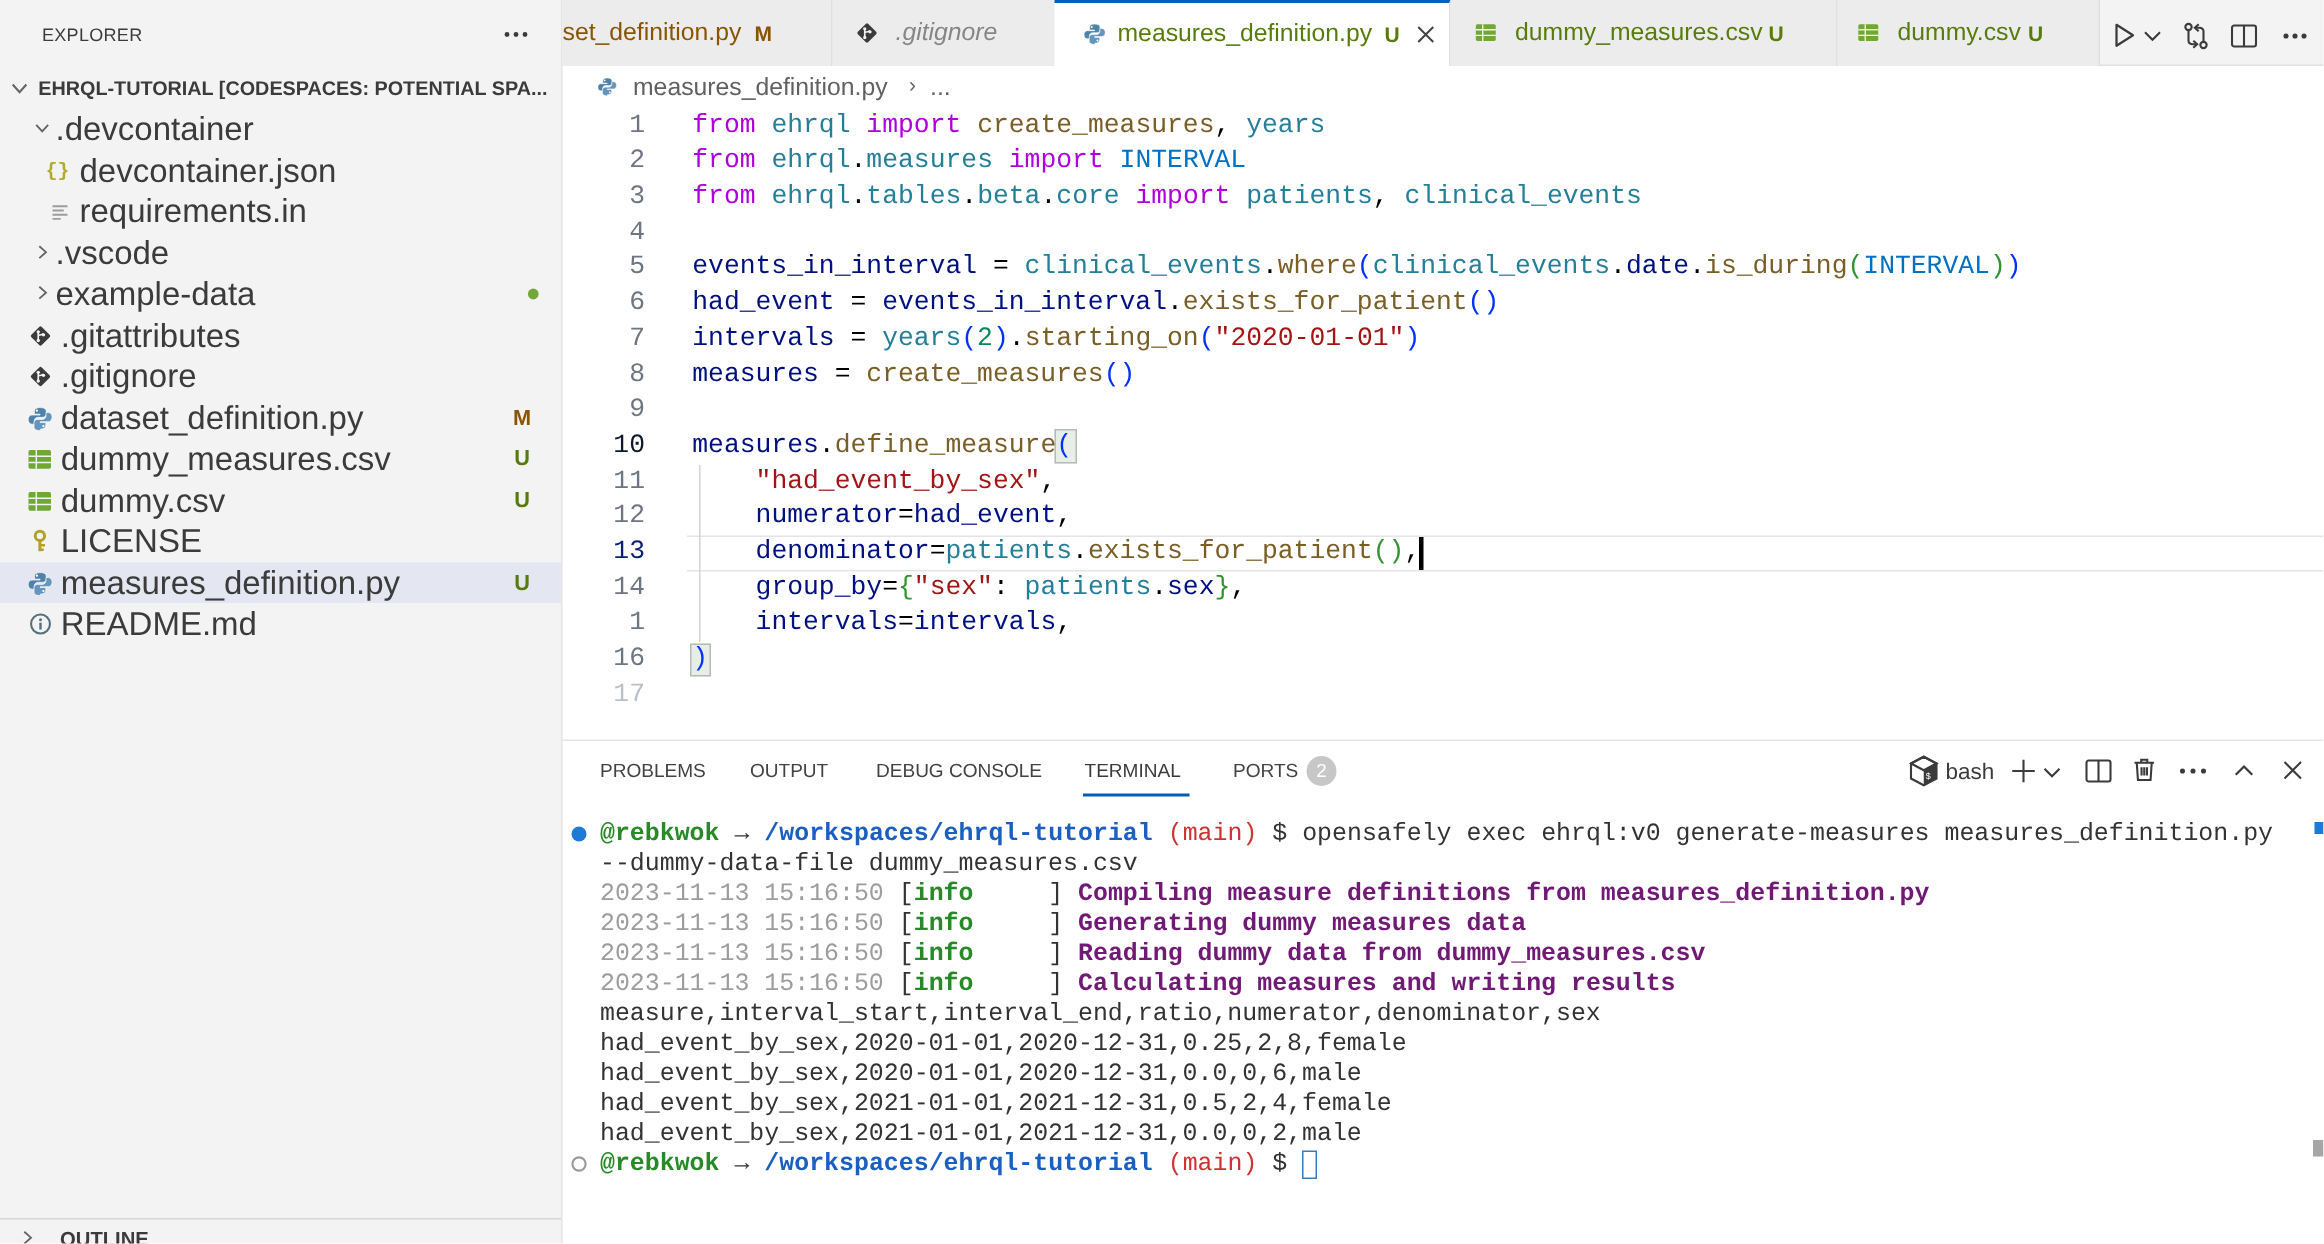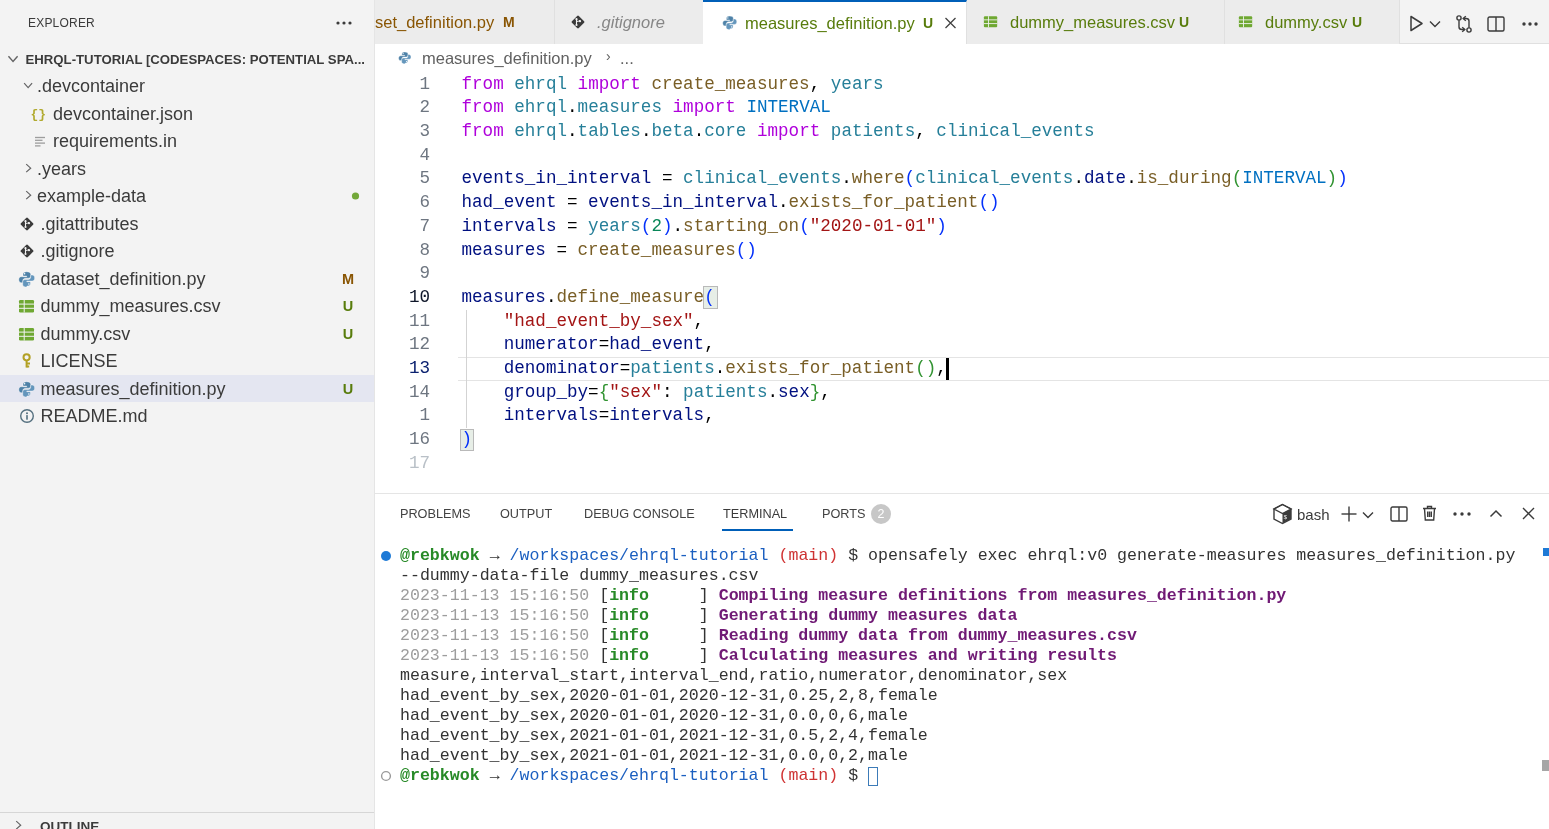--- a/index.html
+++ b/index.html
@@ -3,42 +3,42 @@
 <style>
 *{margin:0;padding:0;box-sizing:border-box}
 html,body{width:1549px;height:829px;overflow:hidden;background:#fff}
 body{font-family:"Liberation Sans",sans-serif;-webkit-font-smoothing:antialiased}
 #app{position:relative;width:1549px;height:829px}
 .abs{position:absolute}
 
 #side{position:absolute;left:0;top:0;width:375px;height:829px;background:#f3f3f3;border-right:1px solid #e5e5e5}
 .sbh{position:absolute;left:28px;top:16px;font-size:12px;color:#3b3b3b;letter-spacing:.2px}
 .row{position:absolute;left:0;width:374px;height:27px}
-.row .lbl{position:absolute;top:50%;transform:translateY(-50%);font-size:18px;color:#3b3b3b;white-space:nowrap}
+.row .lbl{position:absolute;top:50%;transform:translateY(-50%);font-size:22px;color:#3b3b3b;white-space:nowrap}
 .row svg,.row .chev{position:absolute;top:50%;transform:translateY(-50%)}
 .badge{position:absolute;top:50%;transform:translateY(-50%);left:339px;width:18px;text-align:center;font-size:14.5px;font-weight:bold}
 .grn{color:#587c0c}.mod{color:#895503}
 .sel{background:#e4e6f1}
 
 #tabstrip{position:absolute;left:375px;top:0;width:1174px;height:44px;background:#ececec}
 .tab{position:absolute;top:0;height:44px;border-right:1px solid #e0e0e0;background:#ececec}
 .tab .tl{position:absolute;top:50%;transform:translateY(-50%);font-size:16.5px;white-space:nowrap}
 .tab svg{position:absolute;top:50%;transform:translateY(-50%)}
 .tbadge{position:absolute;top:50%;transform:translateY(-50%);font-size:14px;font-weight:bold}
 
 .bc{position:absolute;font-size:16.5px;color:#616161;white-space:nowrap}
 .gut{position:absolute;width:55px;text-align:right;font-family:"Liberation Mono",monospace;font-size:17.58px;line-height:23.7px;color:#6e7681}
 .cl{position:absolute;left:461.5px;font-family:"Liberation Mono",monospace;font-size:17.58px;line-height:23.7px;white-space:pre;color:#000}
 .k{color:#af00db}.t{color:#267f99}.f{color:#795e26}.v{color:#001080}.c{color:#0070c1}
 .s{color:#a31515}.n{color:#098658}.b1{color:#0431fa}.b2{color:#319331}
 .bb{color:#001080;font-weight:normal}
 
 .ptab{position:absolute;top:507px;font-size:12.7px;color:#424242}
 .tl2{position:absolute;font-family:"Liberation Mono",monospace;font-size:16.6px;line-height:20px;white-space:pre;color:#333}
-.g{color:#278a27;font-weight:bold}.bl{color:#1b5fc0;font-weight:normal}.r{color:#d13434}
+.g{color:#278a27;font-weight:bold}.bl{color:#1b5fc0;font-weight:bold}.r{color:#d13434}
 .rb{color:#cd3131;font-weight:normal}.gy{color:#9d9d9d}.bd{color:#701a75;font-weight:bold}
 .gb{color:#278a27;font-weight:bold}.ar{font-weight:bold}
 .ic{stroke:#3b3b3b;fill:none;stroke-width:1.4}
 </style></head>
 <body>
 <div id="app">
 
 <div id="side">
   <span class="sbh">EXPLORER</span>
   <svg width="20" height="20" viewBox="0 0 20 20" style="position:absolute;left:334px;top:13px">
@@ -74,21 +74,21 @@
           <line x1="3" y1="12.9" x2="8.5" y2="12.9" stroke="#9d9d9d" stroke-width="1.3"></line>
         </svg>
         <span class="lbl" style="left:53px">requirements.in</span>
       </div>
       <div class="row" style="top:155.0px">
         <svg width="16" height="16" viewBox="0 0 16 16" style="left:21.5px;width:14px;height:14px">
           <g transform="scale(0.875)">
             <path d="M5.5 2.8 L11.3 8 L5.5 13.2" stroke="#646465" stroke-width="1.6" fill="none"></path>
           </g>
         </svg>
-        <span class="lbl" style="left:37px">.years</span>
+        <span class="lbl" style="left:37px">.vscode</span>
       </div>
       <div class="row" style="top:182.5px">
         <svg width="16" height="16" viewBox="0 0 16 16" style="left:21.5px;width:14px;height:14px">
           <g transform="scale(0.875)">
             <path d="M5.5 2.8 L11.3 8 L5.5 13.2" stroke="#646465" stroke-width="1.6" fill="none"></path>
           </g>
         </svg>
         <span class="lbl grn" style="left:37px">example-data</span>
         <span class="badge" style="left:342px">
           <svg width="9" height="9" viewBox="0 0 9 9" style="display:inline-block">

